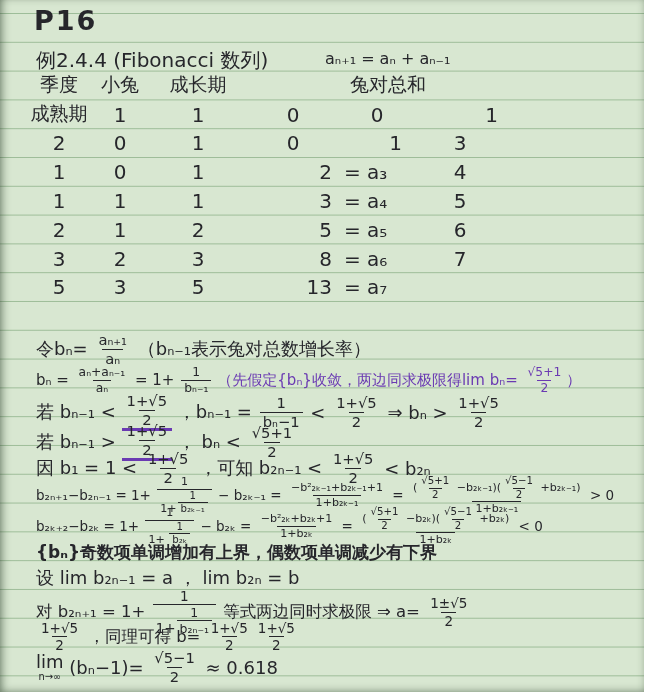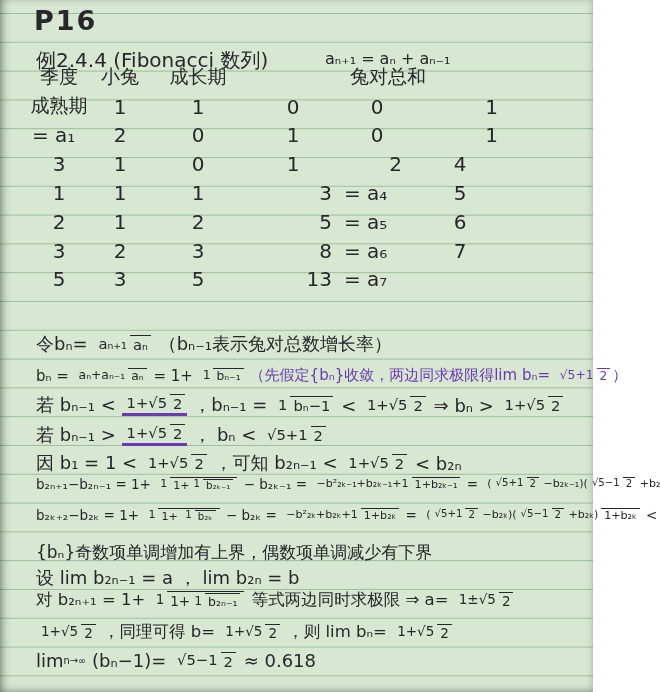--- a/index.html
+++ b/index.html
@@ -1,21 +1,21 @@
 <!DOCTYPE html>
 <html style="--purple: #6a3ab2;"><head>
 <meta charset="utf-8">
 <style>
   html,body{margin:0;padding:0;}
   body{
     width:660px;height:692px;overflow:hidden;
     font-family:"DejaVu Sans", sans-serif;
   }
   .page{
-    position:relative;width:593px;height:692px;
+    position:relative;width:644px;height:692px;
     background-color:#d8e7d1;
     background-image:linear-gradient(to bottom, transparent 0, transparent 27.8px, rgba(122,163,118,.62) 27.8px, rgba(122,163,118,.62) 28.8px);
     background-size:660px 28.8px;
     background-repeat:repeat;
     background-position:0 -14.8px;
     color:#26262b;
   }
   .page::after{
     content:"";position:absolute;inset:0;pointer-events:none;
     box-shadow:inset 6px -4px 10px -5px rgba(45,65,45,.7), inset -3px 2px 8px -5px rgba(45,65,45,.5);
@@ -24,45 +24,45 @@
   .titleline{position:absolute;top:47px;left:36px;font-size:20px;white-space:nowrap;}
   .titleformula{position:absolute;top:49px;left:325px;font-size:16px;white-space:nowrap;}
 
   .ftable{
     position:absolute;left:30px;top:71px;
     display:grid;
     grid-template-columns:58px 64px 92px 98px 70px 96px;
     grid-auto-rows:28.8px;
     font-size:20px;
   }
-  .ftable .cell{display:flex;align-items:flex-end;justify-content:center;padding-bottom:10px;}
+  .ftable .cell{display:flex;align-items:flex-end;justify-content:center;padding-bottom:2px;}
   .ftable .th{font-size:19px;}
   .ftable .th-total{grid-column:5 / 7;justify-content:flex-start;padding-left:8px;}
   .ftable .td-total{justify-content:flex-end;padding-right:10px;}
   .ftable .td-eq{justify-content:flex-start;padding-left:2px;}
 
   .ml{
     position:absolute;left:36px;white-space:nowrap;
     display:flex;align-items:center;font-size:18px;
   }
   .ml.f15{font-size:15px;}
   .ml.f14{font-size:13.5px;}
   .ml.f16{font-size:16.5px;}
-  .ml.f17{font-size:17px;}
+  .ml.f17{font-size:17px;font-weight:bold;}
   .tx{white-space:pre;}
   .frac{
-    display:inline-flex;align-items:center;
+    display:inline-flex;flex-direction:column;align-items:center;
     line-height:1.05;margin:0 2px;font-size:.82em;vertical-align:middle;
   }
   .frac .num{padding:0 3px 1px;display:inline-flex;align-items:center;}
   .frac .den{border-top:1.5px solid currentColor;padding:1px 3px 0;display:inline-flex;align-items:flex-end;}
   .frac .frac{font-size:.92em;margin:0 1px;}
   .purple{color:var(--purple,#6a3ab2);display:inline-flex;align-items:center;margin-left:4px;}
   .ul{display:inline-flex;border-bottom:3px solid var(--purple,#6a3ab2);padding-bottom:1px;}
-  .limwrap{display:inline-flex;flex-direction:row;align-items:center;line-height:1;}
+  .limwrap{display:inline-flex;flex-direction:column;align-items:center;line-height:1;}
   .limsub{font-size:.55em;margin-top:1px;}
 </style>
 </head>
 <body>
 
 <div class="page">
 
   <div class="pagelabel">P16</div>
 
   <div class="titleline">例2.4.4 (Fibonacci 数列)</div>
@@ -72,31 +72,31 @@
       <div class="cell th">季度</div>
       <div class="cell th">小兔</div>
       <div class="cell th">成长期</div>
       <div class="cell th th-total">兔对总和</div>
       <div class="cell th">成熟期</div>
       <div class="cell td">1</div>
       <div class="cell td">1</div>
       <div class="cell td">0</div>
       <div class="cell td">0</div>
       <div class="cell td td-total">1</div>
-      <div class="cell td td-eq">= a₁</div>
       <div class="cell td">2</div>
       <div class="cell td">0</div>
       <div class="cell td">1</div>
       <div class="cell td">0</div>
       <div class="cell td td-total">1</div>
       <div class="cell td">3</div>
       <div class="cell td">1</div>
       <div class="cell td">0</div>
       <div class="cell td">1</div>
       <div class="cell td td-total">2</div>
+      <div class="cell td td-eq">= a₃</div>
       <div class="cell td">4</div>
       <div class="cell td">1</div>
       <div class="cell td">1</div>
       <div class="cell td">1</div>
       <div class="cell td td-total">3</div>
       <div class="cell td td-eq">= a₄</div>
       <div class="cell td">5</div>
       <div class="cell td">2</div>
       <div class="cell td">1</div>
       <div class="cell td">2</div>
@@ -400,21 +400,20 @@
       </span>
       <span class="tx"> ，同理可得 b= </span>
       <span class="frac">
         <span class="num">
           <span class="tx">1+√5</span>
         </span>
         <span class="den">
           <span class="tx">2</span>
         </span>
       </span>
-      <span class="tx"> ，则 lim bₙ= </span>
       <span class="frac">
         <span class="num">
           <span class="tx">1+√5</span>
         </span>
         <span class="den">
           <span class="tx">2</span>
         </span>
       </span>
     </div>
   <div class="ml" style="top:650px">

